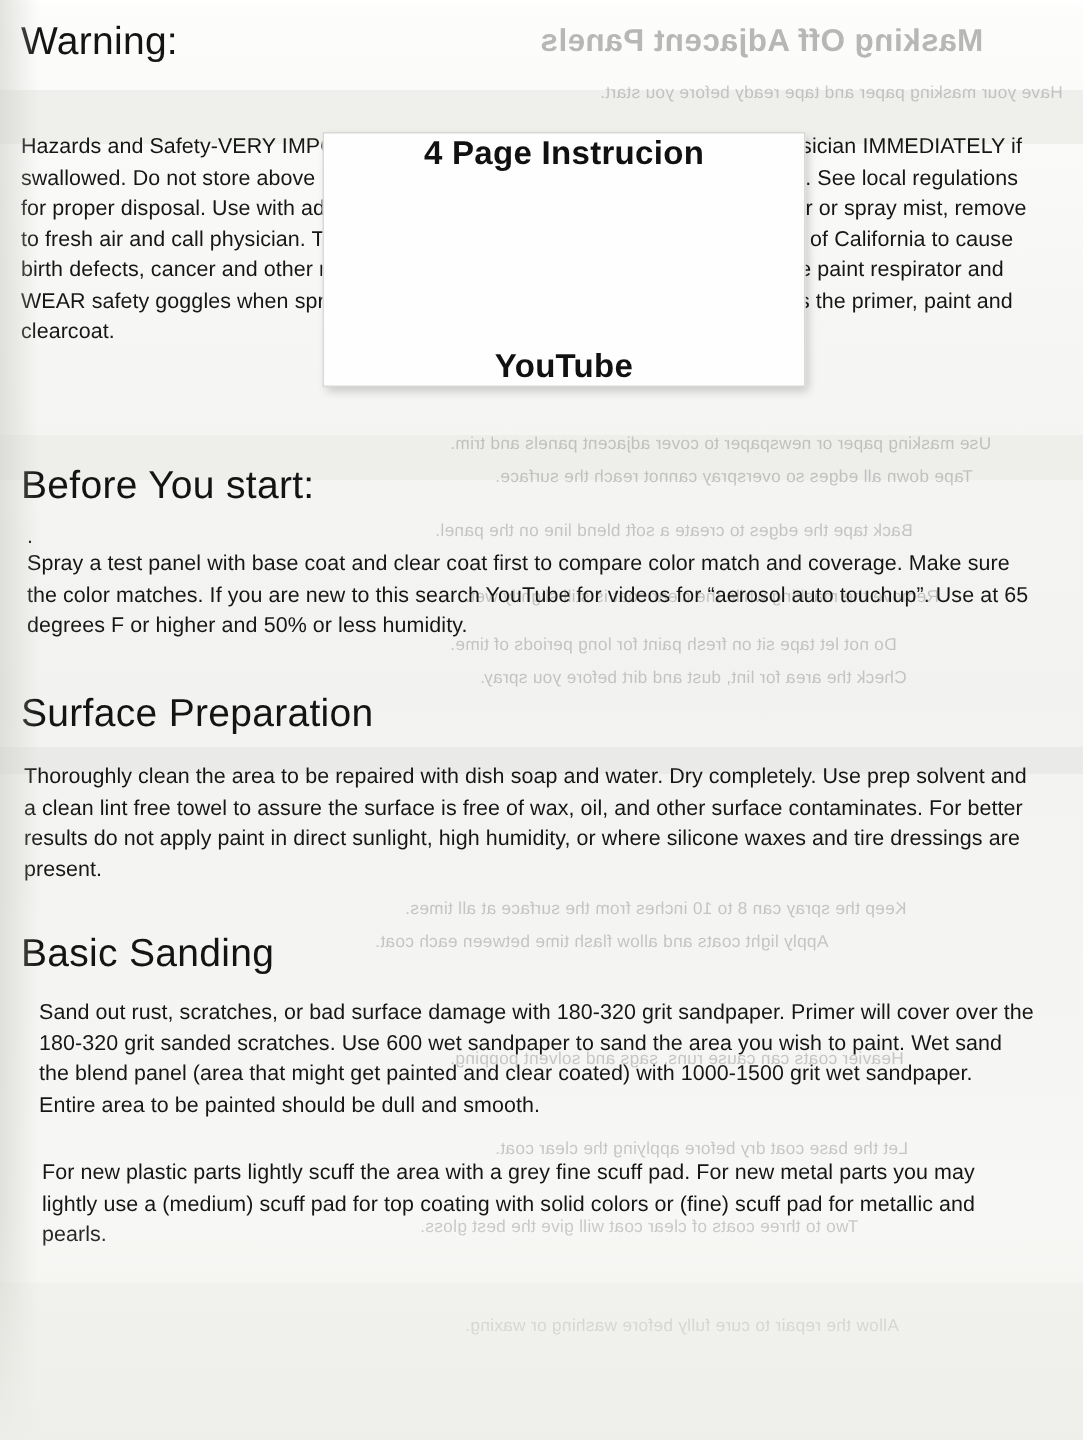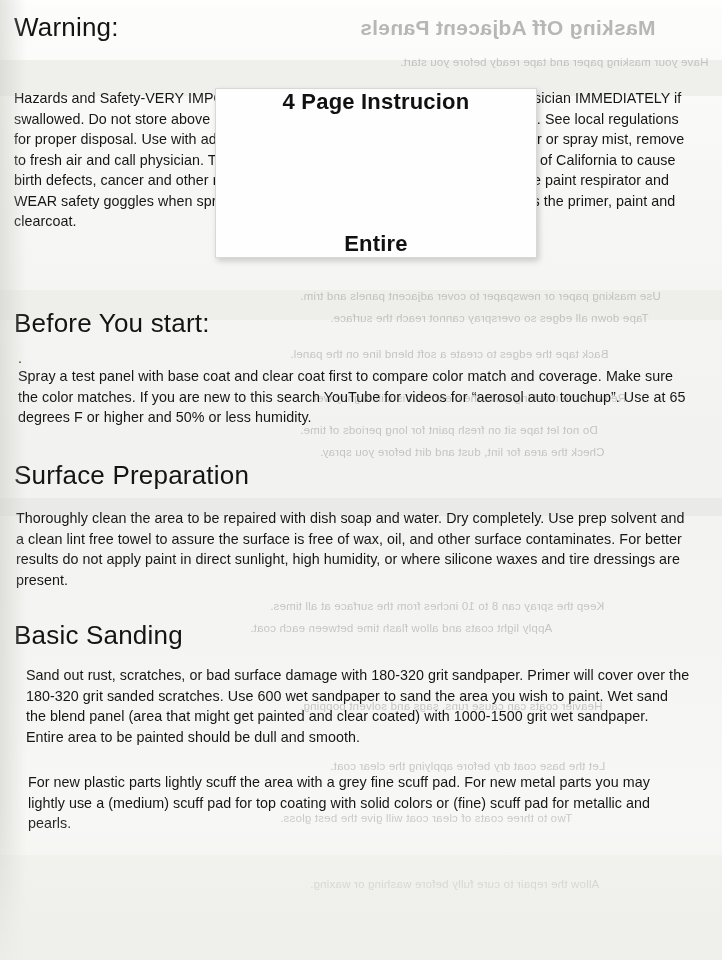--- a/index.html
+++ b/index.html
@@ -159,18 +159,18 @@
     <h1 class="section" style="left:14px; top:460px;">Surface Preparation</h1>
     <p class="body" style="left:16px; top:508px; width:672px;">Thoroughly clean the area to be repaired with dish soap and water.  Dry completely. Use prep solvent and a clean lint free towel to assure the surface is free of wax, oil, and other surface contaminates. For better results do not apply paint in direct sunlight, high humidity, or where silicone waxes and tire dressings are present.</p>
 
     <h1 class="section" style="left:14px; top:620px;">Basic Sanding</h1>
     <p class="body" style="left:26px; top:665px; width:664px;">Sand out rust, scratches, or bad surface damage with 180-320 grit sandpaper. Primer will cover over the 180-320 grit sanded scratches. Use 600 wet sandpaper to sand the area you wish to paint. Wet sand the blend panel (area that might get painted and clear coated) with 1000-1500 grit wet sandpaper. Entire area to be painted should be dull and smooth.</p>
     <p class="body" style="left:28px; top:772px; width:648px;">For new plastic parts lightly scuff the area with a grey fine scuff pad. For new metal parts you may lightly use a (medium) scuff pad for top coating with solid colors or (fine) scuff pad for metallic and pearls.</p>
   </div>
 
   <div class="label-card">
     <div class="l1">4 Page Instrucion</div>
-    <div class="l2">Entire</div>
+    <div class="l2">YouTube</div>
   </div>
 
   <div class="paper-shade-left"></div>
   <div class="paper-shade-bottom"></div>
 </div>
 
 </body></html>

